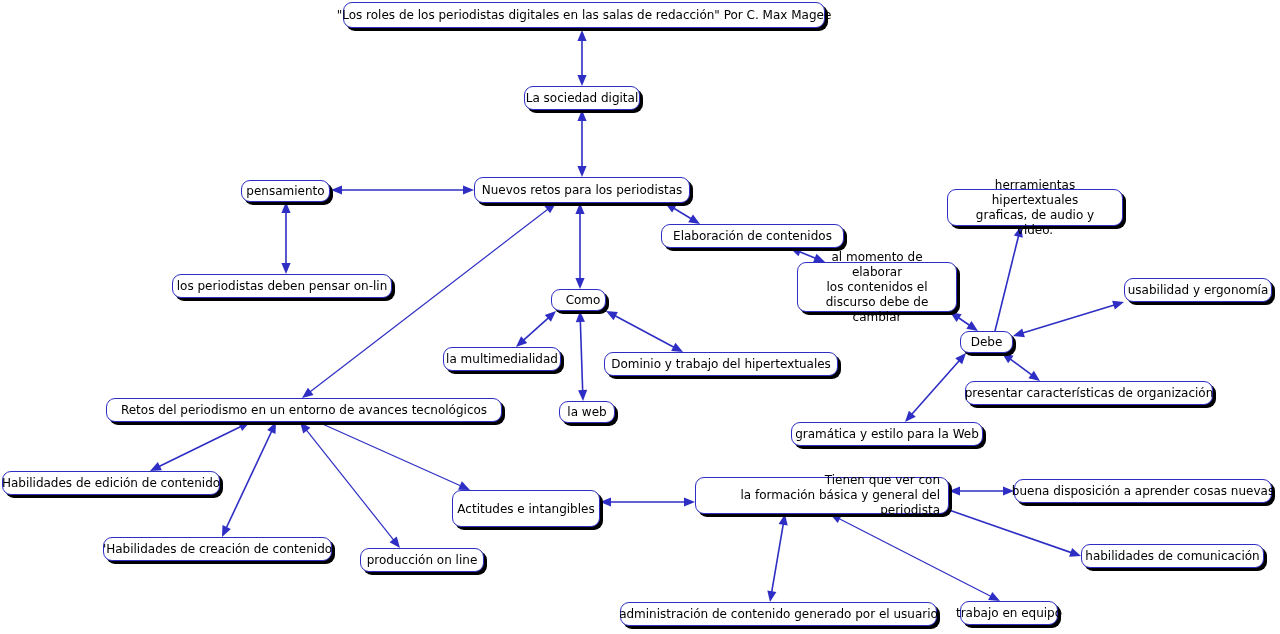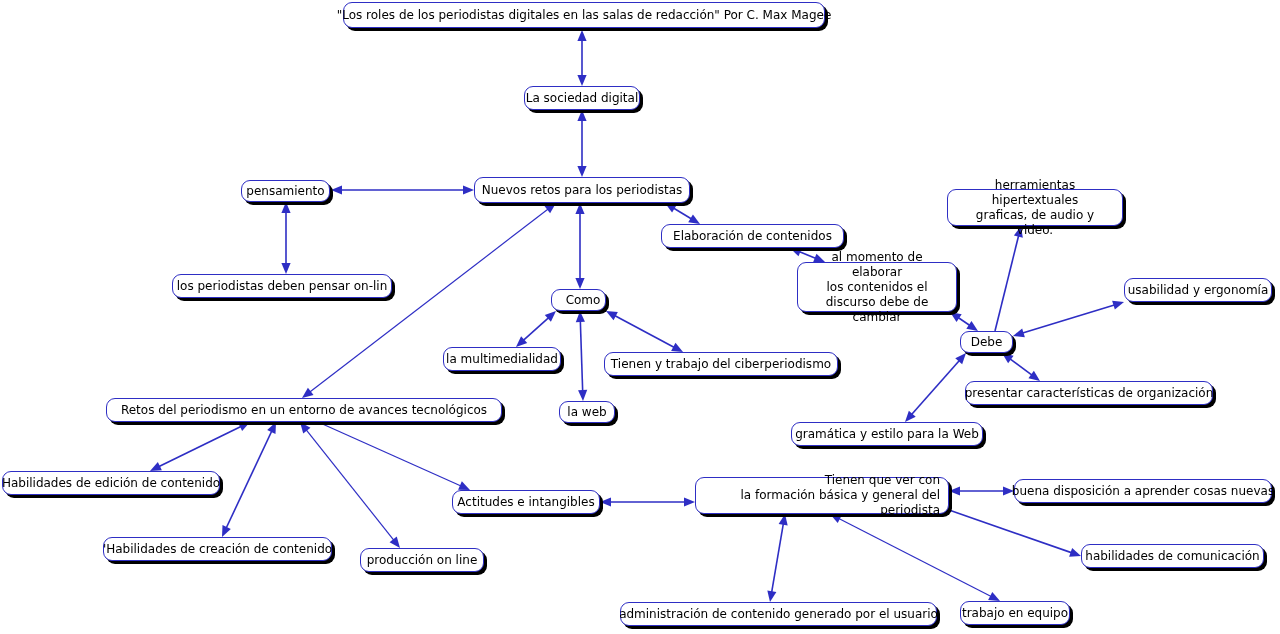--- a/index.html
+++ b/index.html
@@ -189,27 +189,27 @@
 los contenidos el
 discurso debe de cambiar</div>
       <div class="node multiline" style="left: 947px; top: 189px; width: 176px; height: 37px;">herramientas hipertextuales
 graficas, de audio y video.</div>
       <div class="node" style="left: 960px; top: 331px; width: 53px; height: 22px;">Debe</div>
       <div class="node" style="left: 1124px; top: 278px; width: 148px; height: 24px;">usabilidad y ergonomía</div>
       <div class="node" style="left: 965px; top: 381px; width: 248px; height: 24px;">presentar características de organización</div>
       <div class="node" style="left: 791px; top: 422px; width: 192px; height: 24px;">gramática y estilo para la Web</div>
       <div class="node" style="left: 551px; top: 289px; width: 55px; height: 22px; padding-left: 17px;">Como</div>
       <div class="node" style="left: 443px; top: 347px; width: 118px; height: 24px;">la multimedialidad</div>
-      <div class="node" style="left: 604px; top: 352px; width: 234px; height: 24px;">Tienen y trabajo del ciberperiodismo</div>
+      <div class="node" style="left: 604px; top: 352px; width: 234px; height: 24px;">Dominio y trabajo del hipertextuales</div>
       <div class="node" style="left: 559px; top: 401px; width: 56px; height: 22px;">la web</div>
       <div class="node" style="left: 106px; top: 398px; width: 396px; height: 24px;">Retos del periodismo en un entorno de avances tecnológicos</div>
       <div class="node" style="left: 2px; top: 471px; width: 218px; height: 24px;">Habilidades de edición de contenido</div>
       <div class="node" style="left: 103px; top: 537px; width: 229px; height: 24px;">'Habilidades de creación de contenido</div>
       <div class="node" style="left: 360px; top: 548px; width: 124px; height: 24px;">producción on line</div>
-      <div class="node" style="left: 452px; top: 490px; width: 148px; height: 24px;">Actitudes e intangibles</div>
+      <div class="node" style="left: 452px; top: 490px; width: 148px; height: 37px;">Actitudes e intangibles</div>
       <div class="node multiline" style="left: 695px; top: 477px; width: 254px; height: 37px; text-align: right;">Tienen que ver con
 la formación básica y general del periodista</div>
       <div class="node" style="left: 1014px; top: 479px; width: 258px; height: 24px;">buena disposición a aprender cosas nuevas</div>
       <div class="node" style="left: 1081px; top: 544px; width: 183px; height: 24px;">habilidades de comunicación</div>
       <div class="node" style="left: 620px; top: 602px; width: 317px; height: 24px;">administración de contenido generado por el usuario</div>
-      <div class="node" style="left: 960px; top: 601px; width: 110px; height: 24px;">trabajo en equipo</div>
+      <div class="node" style="left: 960px; top: 601px; width: 98px; height: 24px;">trabajo en equipo</div>
     </div>
 </div>
 
 </body></html>

